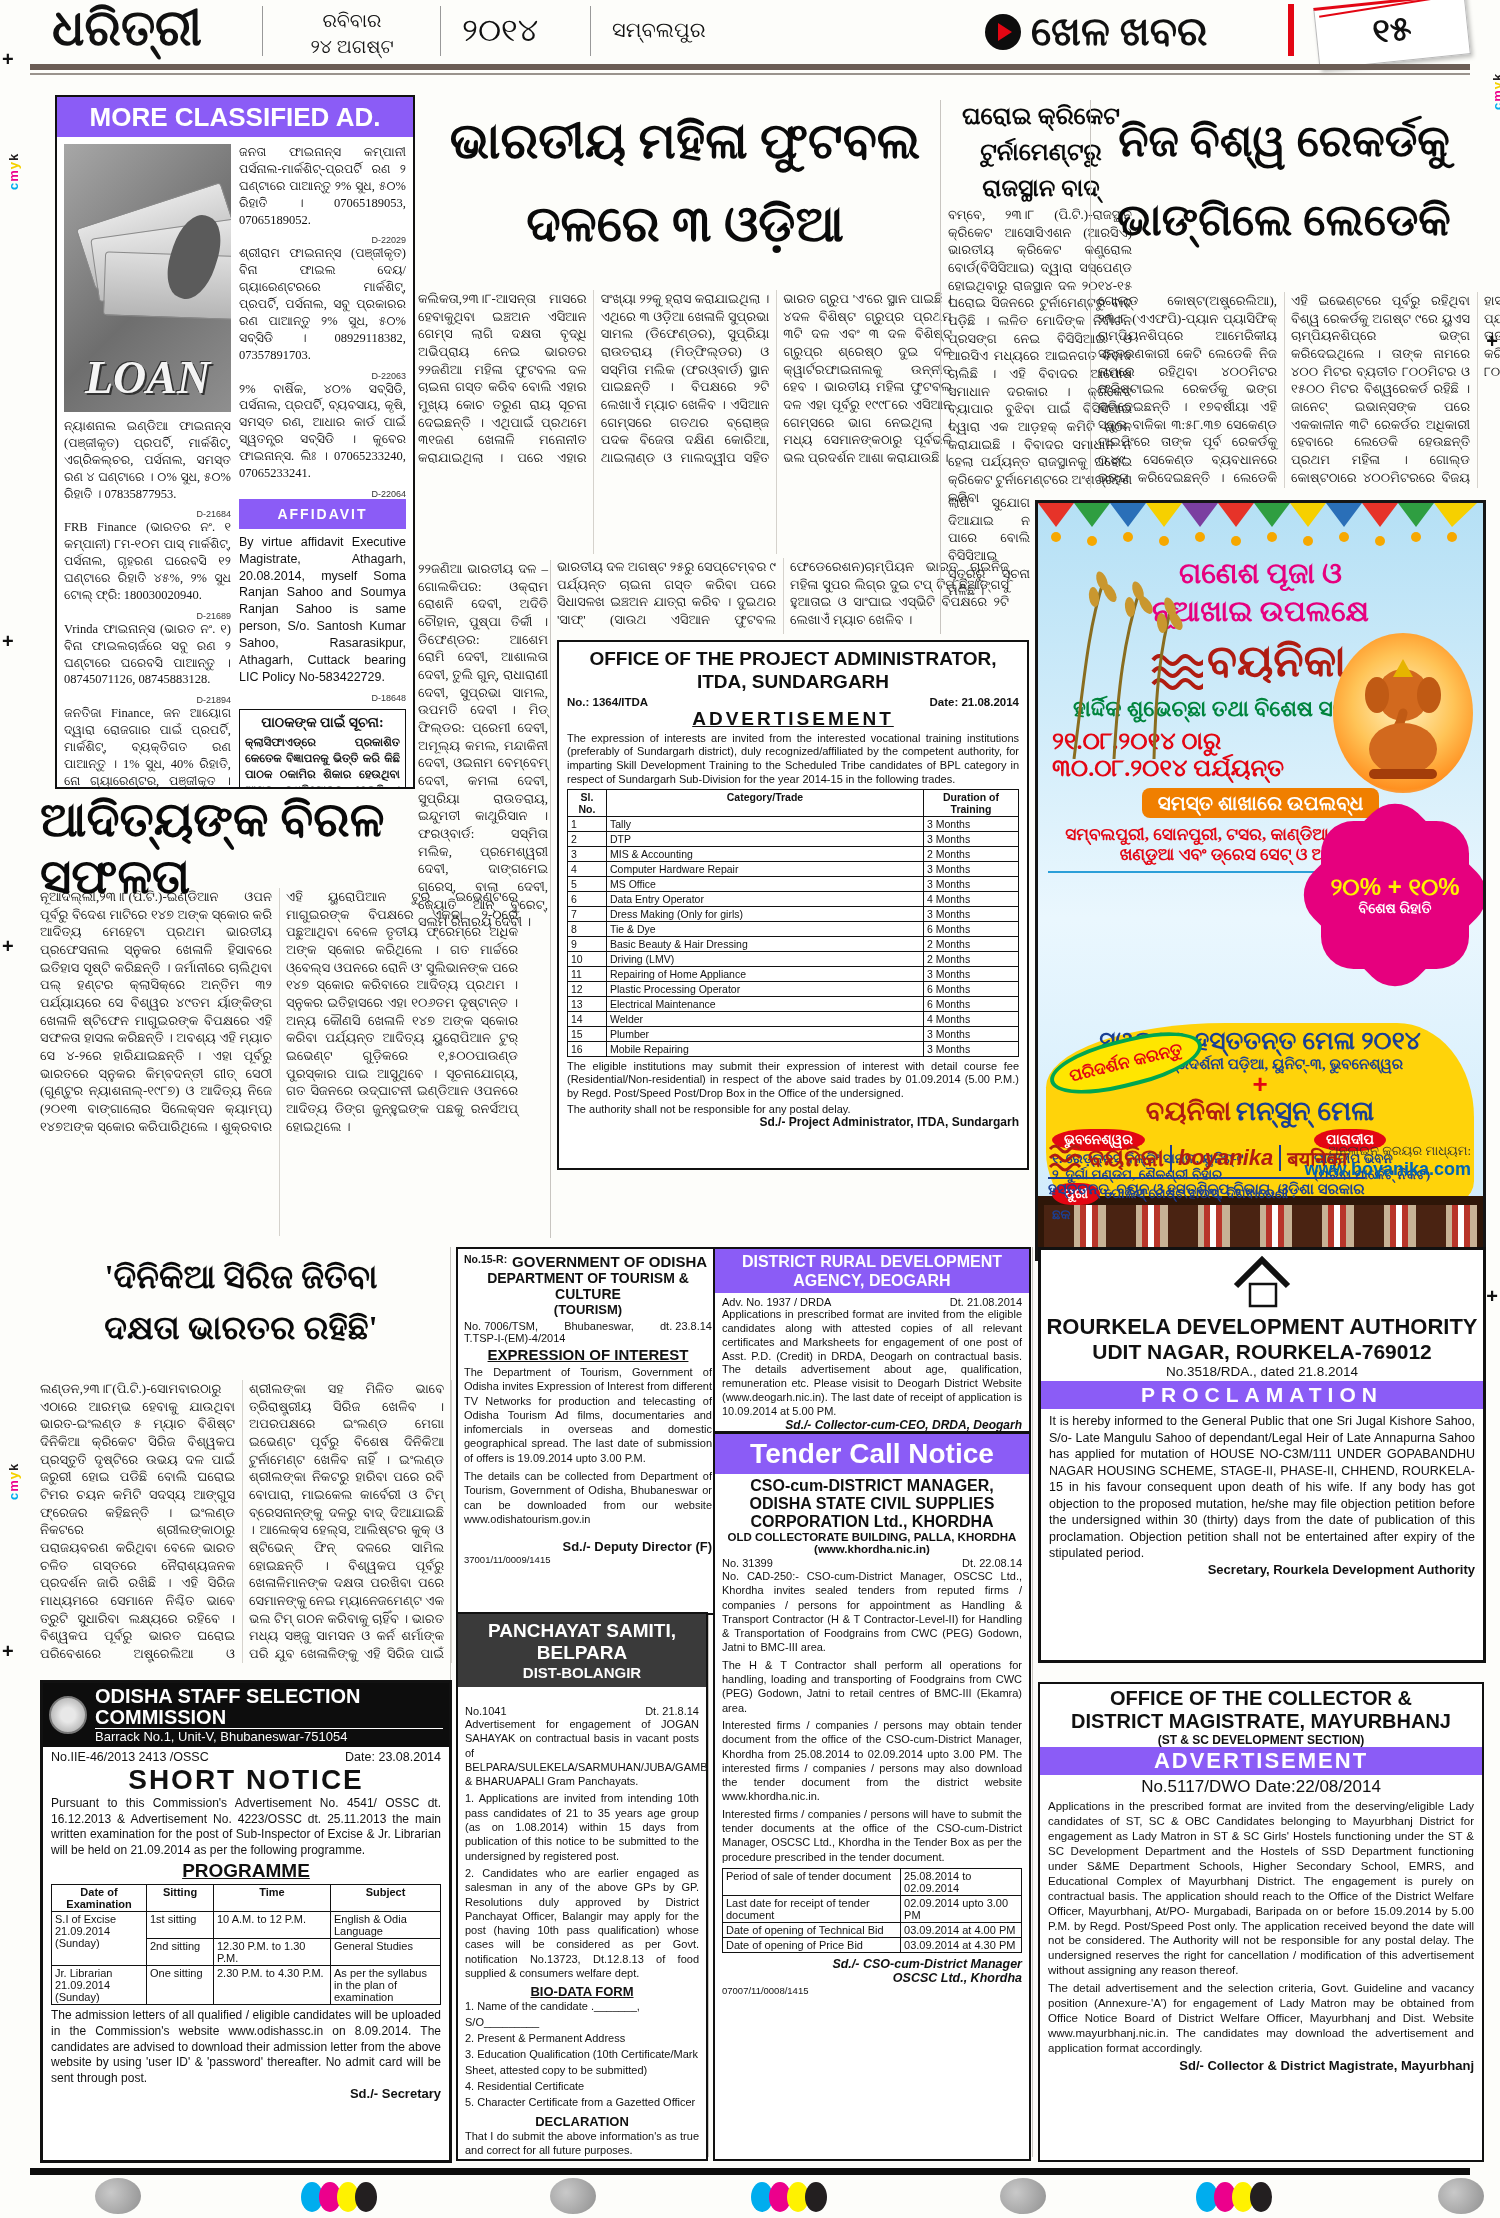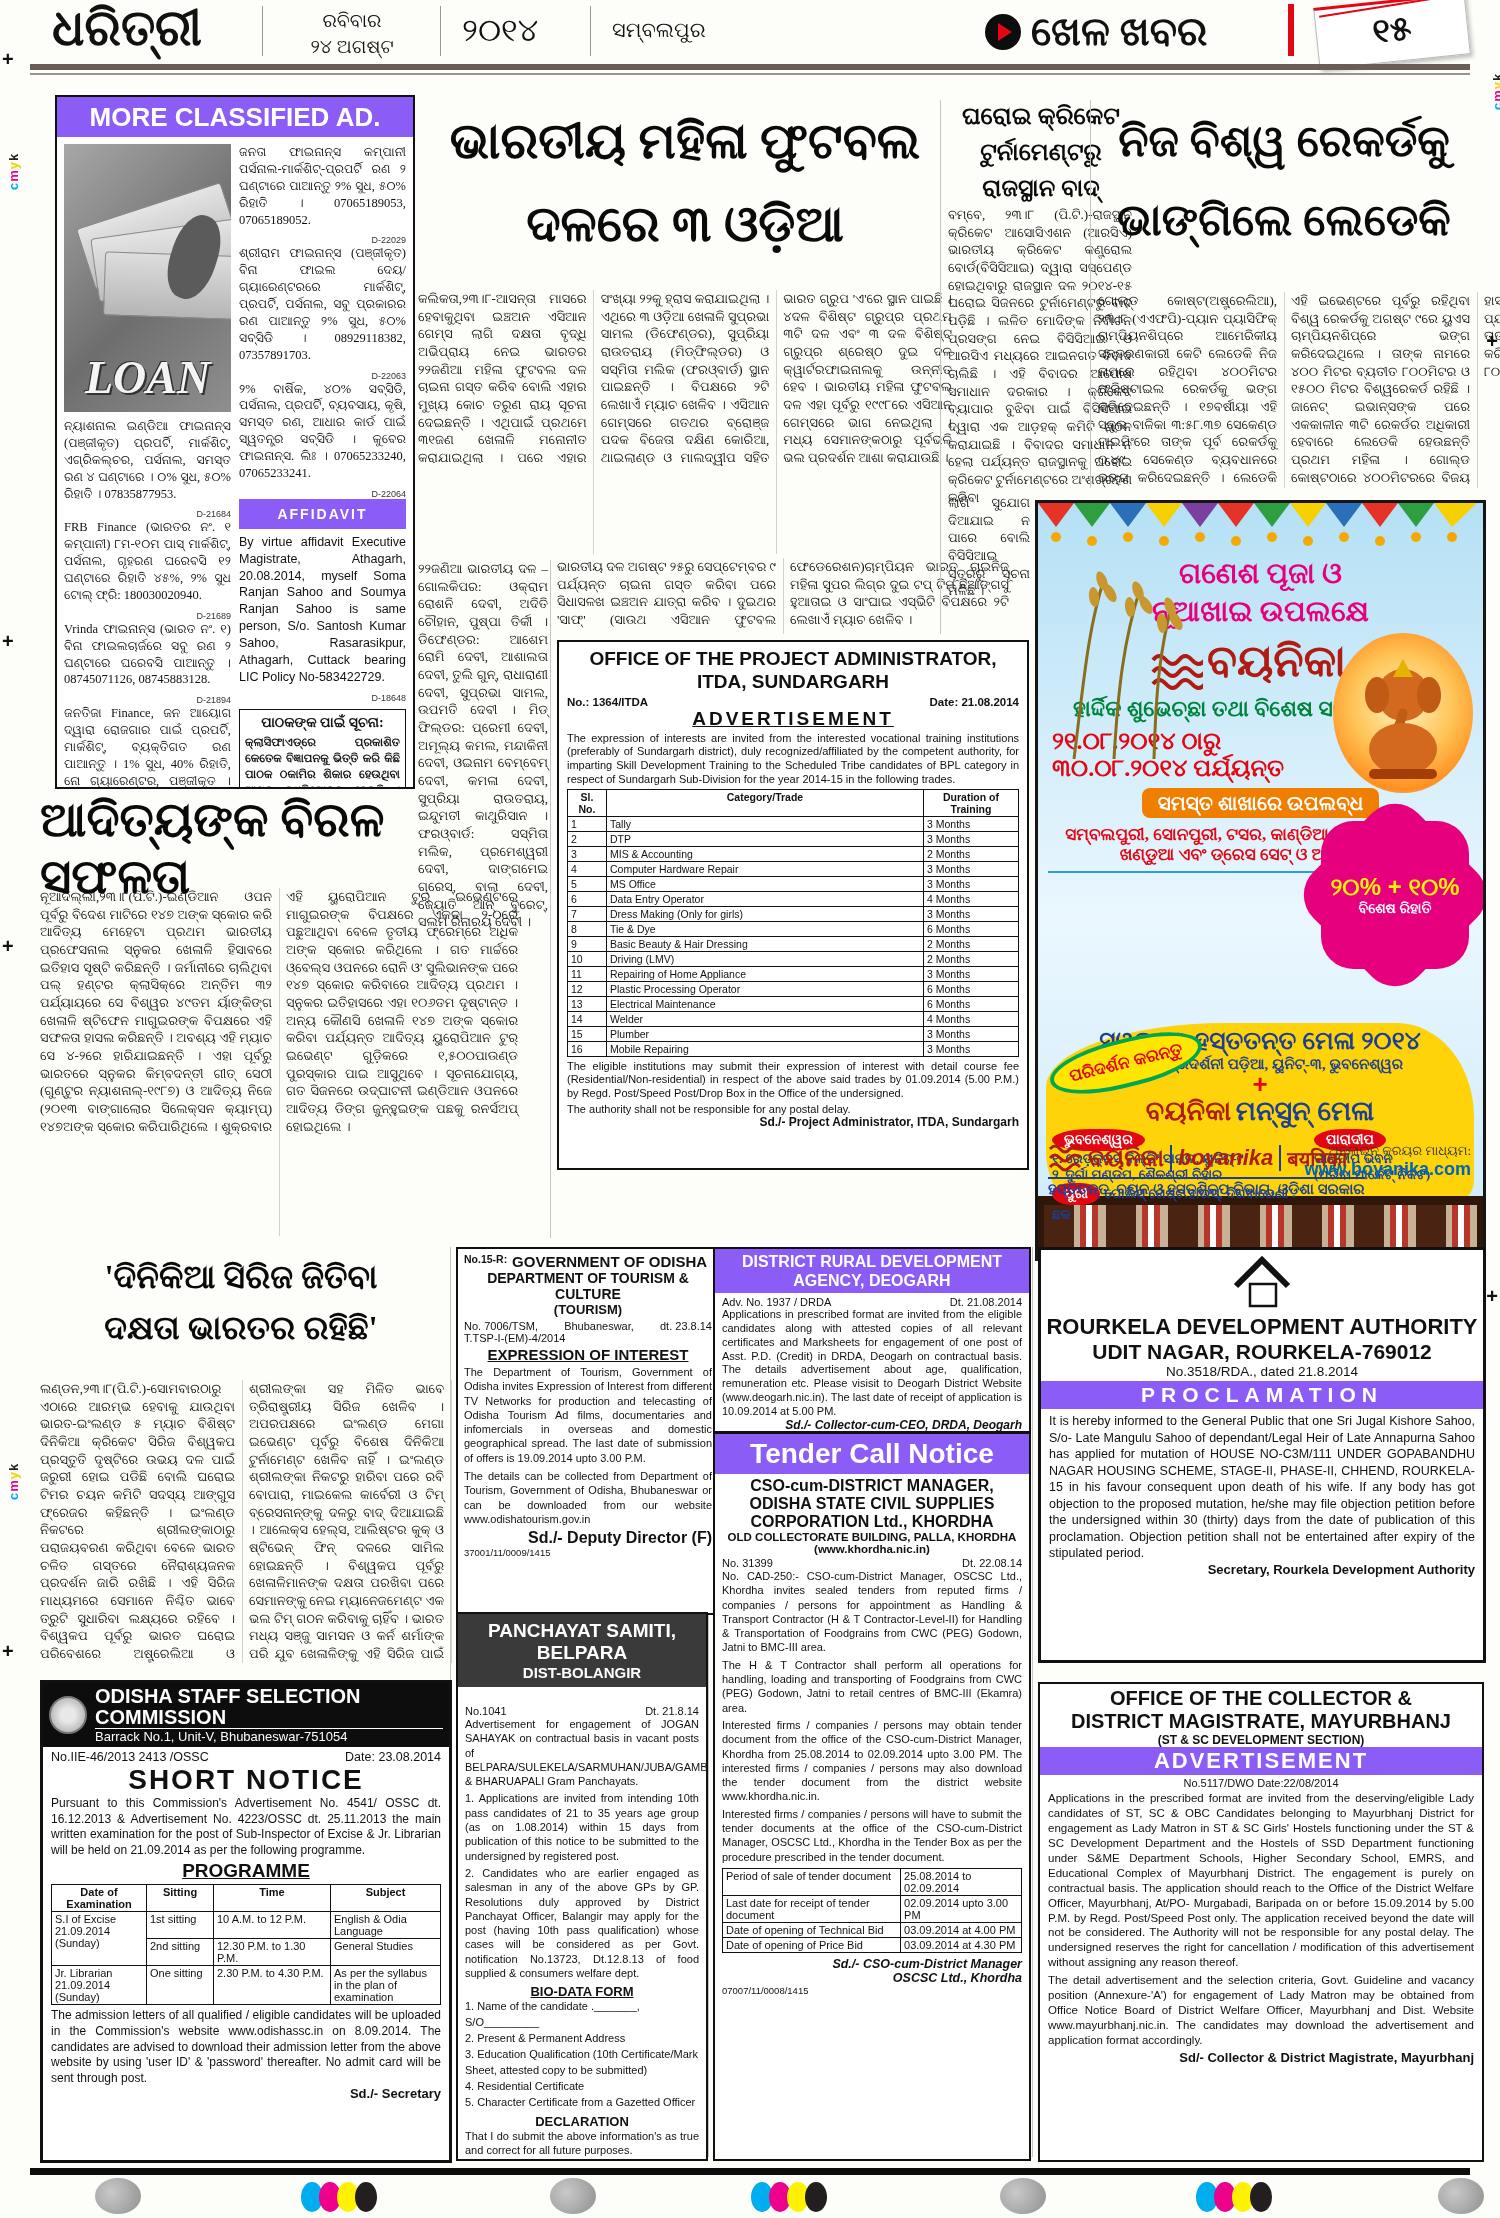--- a/index.html
+++ b/index.html
@@ -415,21 +415,21 @@
     <div class="ctr b" style="font-size:13px;">(TOURISM)</div>
     <div style="display:flex;justify-content:space-between;font-size:11px;margin-top:3px;">
       <span>No. 7006/TSM,</span>
       <span>Bhubaneswar,</span>
       <span>dt. 23.8.14</span>
     </div>
     <div style="font-size:11px;">T.TSP-I-(EM)-4/2014</div>
     <div class="ctr b" style="font-size:15px;text-decoration:underline;margin:2px 0;">EXPRESSION OF INTEREST</div>
     <div class="jst" style="font-size:11px;line-height:1.3;">The Department of Tourism, Government of Odisha invites Expression of Interest from different TV Networks for production and telecasting of Odisha Tourism Ad films, documentaries and infomercials in overseas and domestic geographical spread. The last date of submission of offers is 19.09.2014 upto 3.00 P.M.</div>
     <div class="jst" style="font-size:11px;line-height:1.3;margin-top:4px;">The details can be collected from Department of Tourism, Government of Odisha, Bhubaneswar or can be downloaded from our website www.odishatourism.gov.in</div>
-    <div class="sig" style="font-size:16px;margin-top:3px;">Sd./- Deputy Director (F)</div>
+    <div class="sig" style="font-size:13px;margin-top:13px;">Sd./- Deputy Director (F)</div>
     <div style="font-size:9.5px;">37001/11/0009/1415</div>
   </div>
 
   <div class="box" style="left:456px;top:1612px;width:248px;height:545px;">
     <div style="background:#3a3a3a;color:#fff;text-align:center;padding:6px 2px;">
       <div class="b" style="font-size:19px;">PANCHAYAT SAMITI, BELPARA</div>
       <div class="b" style="font-size:15px;">DIST-BOLANGIR</div>
     </div>
     <div style="padding:18px 7px;">
       <div style="display:flex;justify-content:space-between;font-size:11px;">
@@ -522,21 +522,21 @@
     <div class="blackbar" style="font-size:21px;letter-spacing:6px;padding:2px 0;margin-top:2px;">PROCLAMATION</div>
     <div class="jst" style="font-size:12.5px;line-height:1.32;padding:4px 8px 0;">It is hereby informed to the General Public that one Sri Jugal Kishore Sahoo, S/o- Late Mangulu Sahoo of dependant/Legal Heir of Late Annapurna Sahoo has applied for mutation of HOUSE NO-C3M/111 UNDER GOPABANDHU NAGAR HOUSING SCHEME, STAGE-II, PHASE-II, CHHEND, ROURKELA-15 in his favour consequent upon death of his wife. If any body has got objection to the proposed mutation, he/she may file objection petition before the undersigned within 30 (thirty) days from the date of publication of this proclamation. Objection petition shall not be entertained after expiry of the stipulated period.</div>
     <div class="sig" style="font-size:13px;padding:0 8px;">Secretary, Rourkela Development Authority</div>
   </div>
 
   <div class="box" style="left:1038px;top:1682px;width:442px;height:476px;">
     <div class="ctr b" style="font-size:20px;margin-top:3px;">OFFICE OF THE COLLECTOR &amp;</div>
     <div class="ctr b" style="font-size:20px;">DISTRICT MAGISTRATE, MAYURBHANJ</div>
     <div class="ctr b" style="font-size:12px;">(ST &amp; SC DEVELOPMENT SECTION)</div>
     <div class="blackbar" style="font-size:22px;letter-spacing:2px;padding:1px 0;">ADVERTISEMENT</div>
-    <div class="ctr" style="font-size:11px;margin-top:2px;">No.5117/DWO  Date:22/08/2014</div>
+    <div class="ctr" style="font-size:17px;margin-top:2px;">No.5117/DWO  Date:22/08/2014</div>
     <div class="jst" style="font-size:11.5px;line-height:1.3;padding:2px 8px 0;">Applications in the prescribed format are invited from the deserving/eligible Lady candidates of ST, SC &amp; OBC Candidates belonging to Mayurbhanj District for engagement as Lady Matron in ST &amp; SC Girls' Hostels functioning under the ST &amp; SC Development Department and the Hostels of SSD Department functioning under S&amp;ME Department Schools, Higher Secondary School, EMRS, and Educational Complex of Mayurbhanj District. The engagement is purely on contractual basis. The application should reach to the Office of the District Welfare Officer, Mayurbhanj, At/PO- Murgabadi, Baripada on or before 15.09.2014 by 5.00 P.M. by Regd. Post/Speed Post only. The application received beyond the date will not be considered. The Authority will not be responsible for any postal delay. The undersigned reserves the right for cancellation / modification of this advertisement without assigning any reason thereof.</div>
     <div class="jst" style="font-size:11.5px;line-height:1.3;padding:3px 8px 0;">The detail advertisement and the selection criteria, Govt. Guideline and vacancy position (Annexure-'A') for engagement of Lady Matron may be obtained from Office Notice Board of District Welfare Officer, Mayurbhanj and Dist. Website www.mayurbhanj.nic.in. The candidates may download the advertisement and application format accordingly.</div>
     <div class="sig" style="font-size:13px;padding:2px 8px;">Sd/- Collector &amp; District Magistrate, Mayurbhanj</div>
   </div>
 
   <div class="box" style="left:40px;top:1680px;width:406px;height:477px;border-width:3px;">
     <div style="background:#0d0d0d;color:#fff;padding:3px 6px;display:flex;align-items:center;gap:8px;">
       <span style="width:34px;height:34px;border-radius:50%;background:radial-gradient(circle,#e8e8e8 30%,#9c9c9c);border:2px solid #777;flex:0 0 auto;"></span>
       <span>
         <span class="b" style="font-size:20px;display:block;line-height:1.05;">ODISHA  STAFF SELECTION COMMISSION</span>

